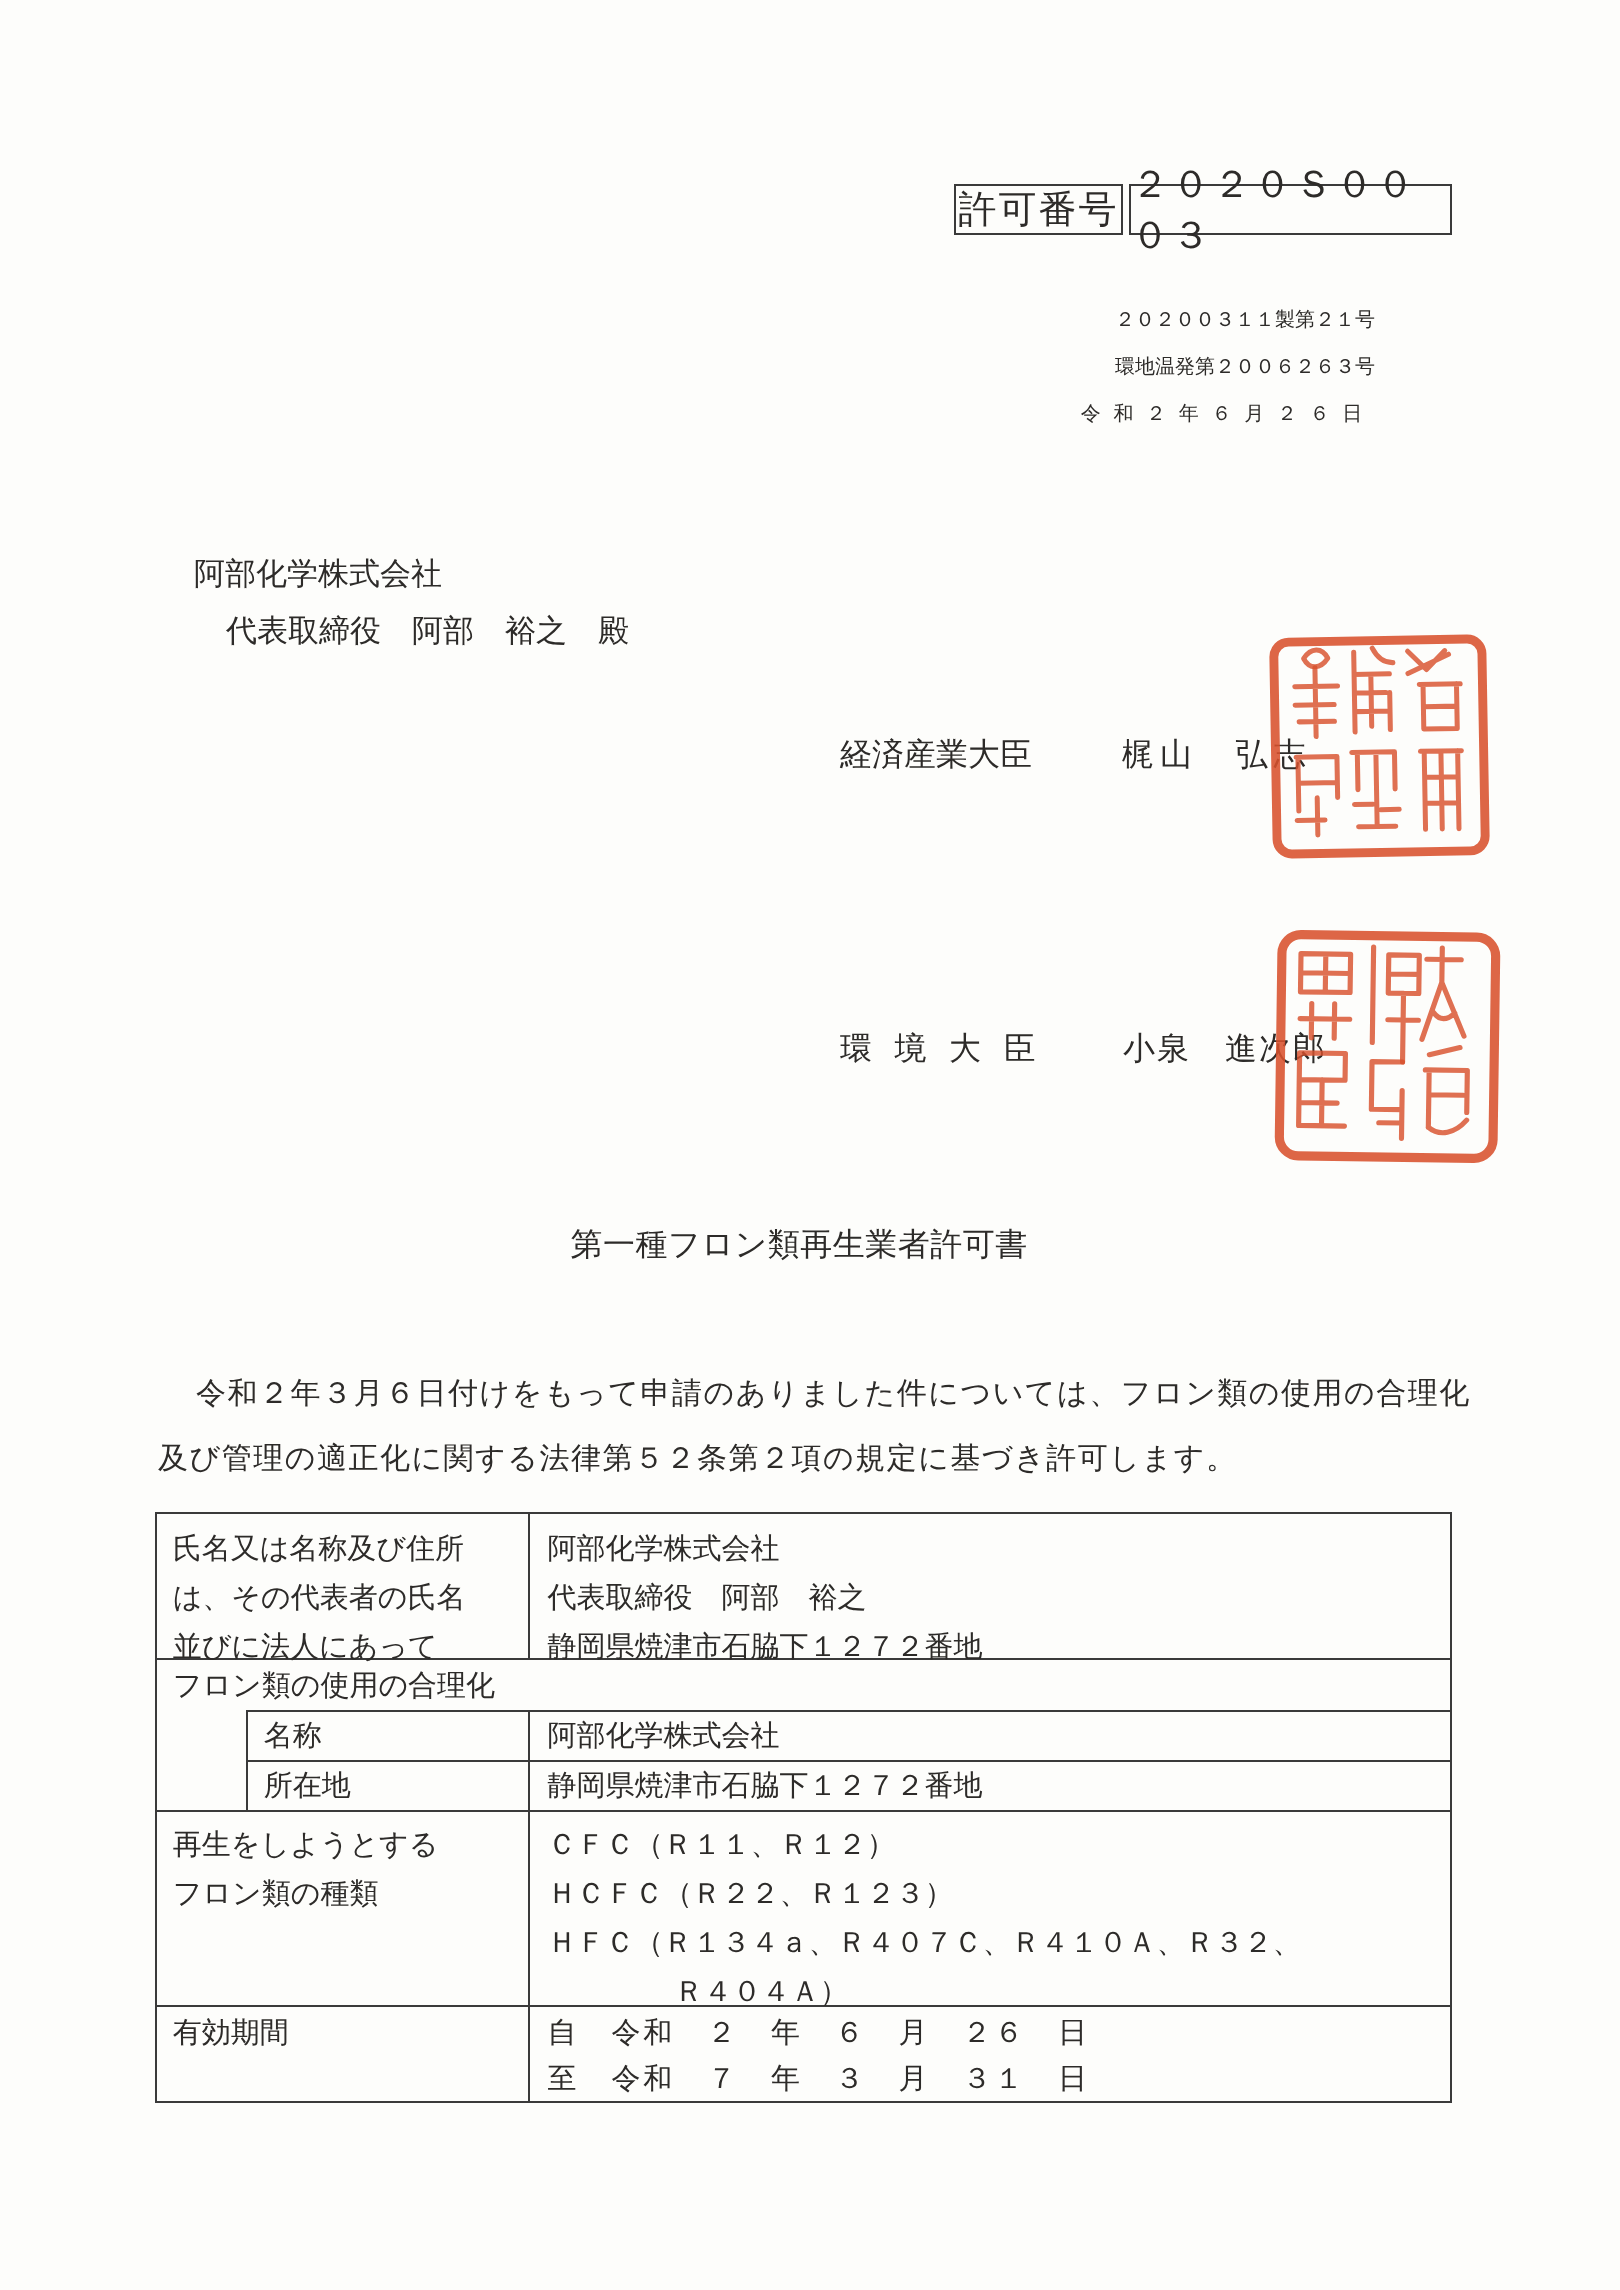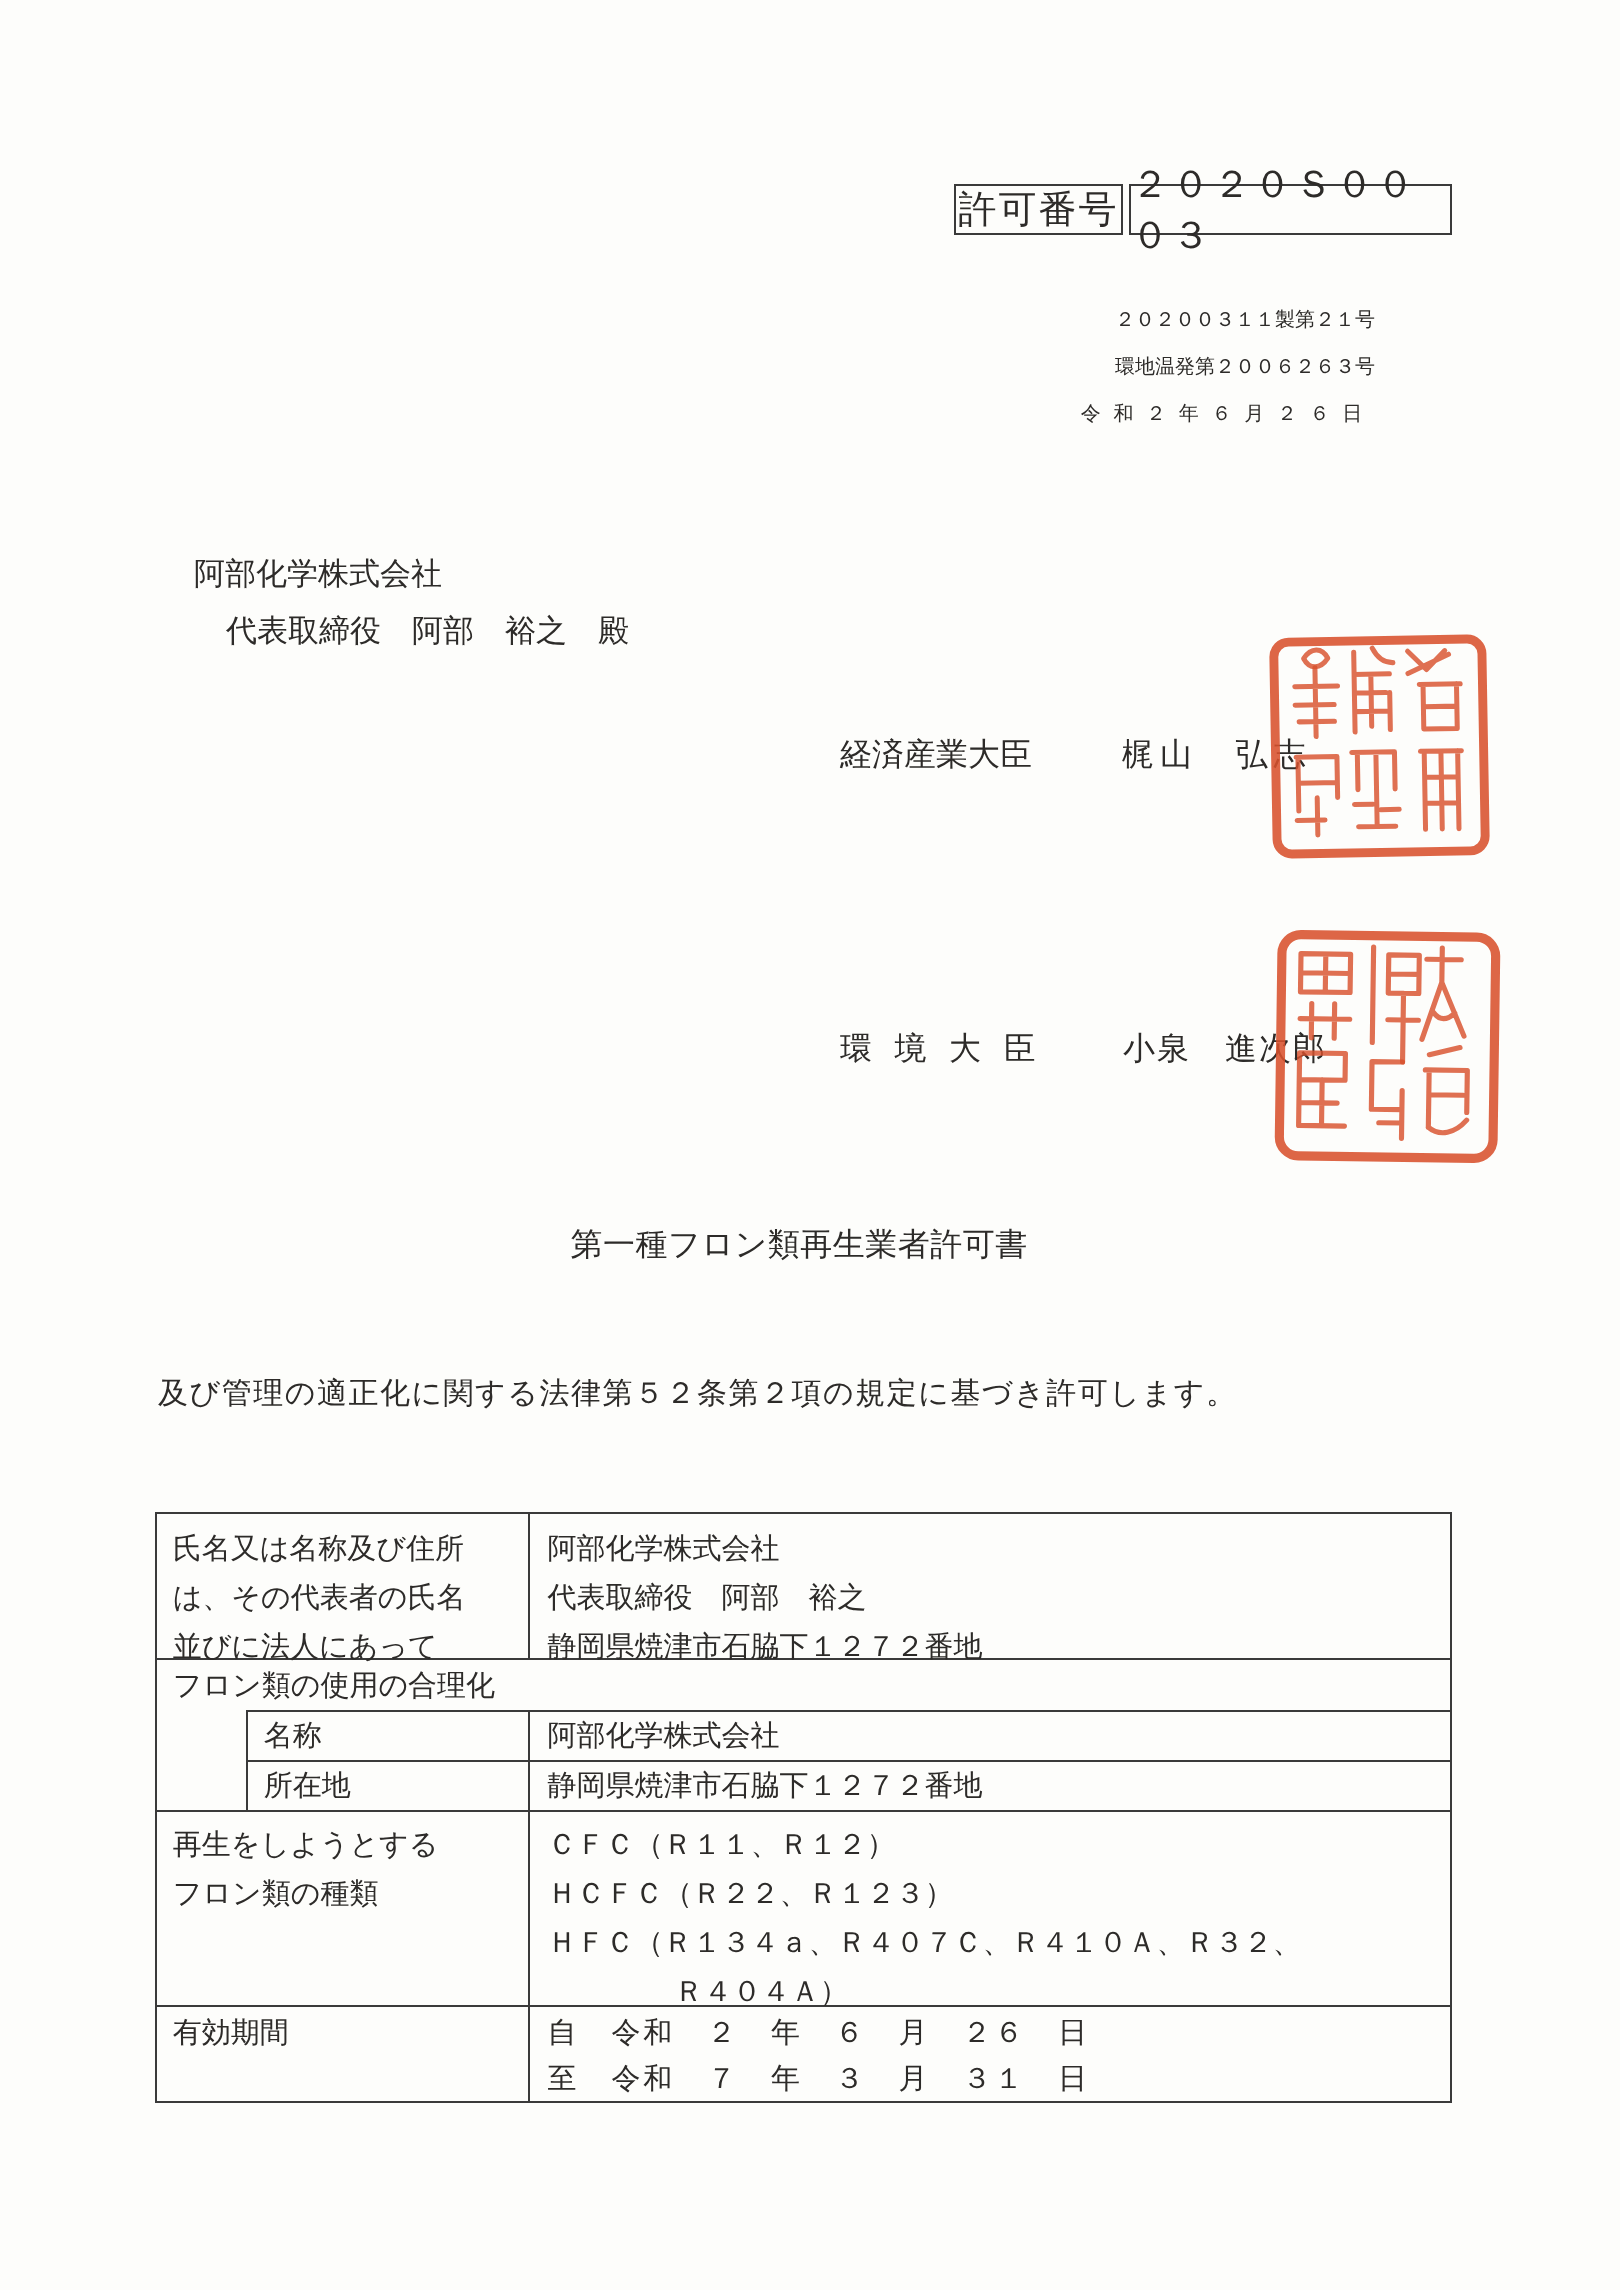--- a/index.html
+++ b/index.html
@@ -153,20 +153,21 @@
     <path d="M14 66 H38 M14 66 V104 M38 66 V80 M14 80 H38 M14 92 H34 M14 104 H38 M26 80 V104"></path>
     <path d="M52 10 V60 M60 14 H76 M60 14 V34 M76 14 V34 M60 24 H76 M60 34 H76 M68 34 V48 M60 48 H76 M68 48 V70"></path>
     <path d="M52 70 H68 M52 70 V95 M52 95 H68 M68 85 V110 M56 102 H68"></path>
     <path d="M88 10 V28 M80 16 H98 M88 28 L78 58 M88 28 L100 56 M84 44 C87 48 91 48 95 44"></path>
     <path d="M82 66 L98 62 M80 74 H102 M82 74 V104 M102 74 V96 M82 87 H100 M82 104 C88 109 96 107 102 100"></path>
   </svg>
 
   <div class="doc-title">第一種フロン類再生業者許可書</div>
 
   <div class="body-text">
+    <div class="indent">令和２年３月６日付けをもって申請のありました件については、フロン類の使用の合理化</div>
     <div>及び管理の適正化に関する法律第５２条第２項の規定に基づき許可します。</div>
   </div>
 
   <div class="info-table">
 
     <div class="row r1">
       <div class="lcell">
         <div>氏名又は名称及び住所</div>
         <div>は、その代表者の氏名</div>
         <div>並びに法人にあって</div>

